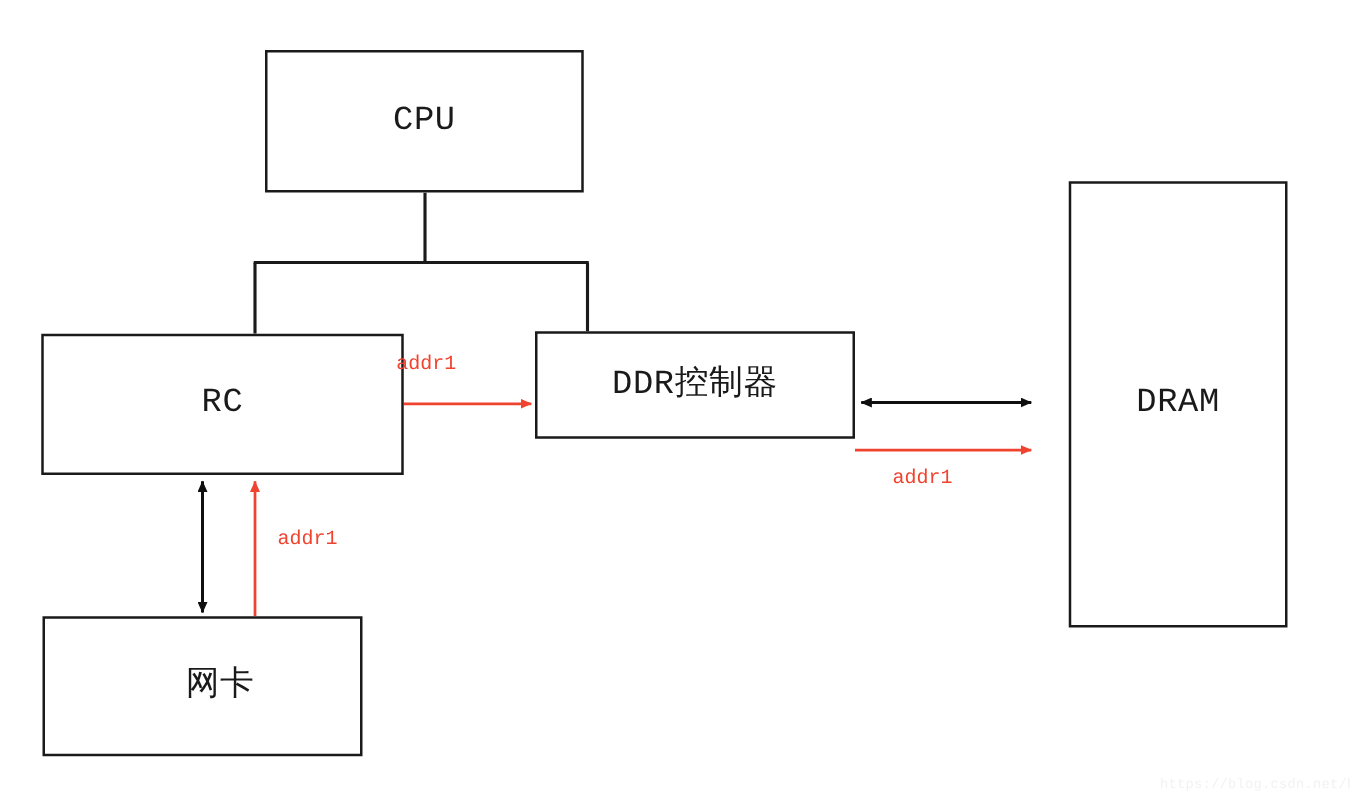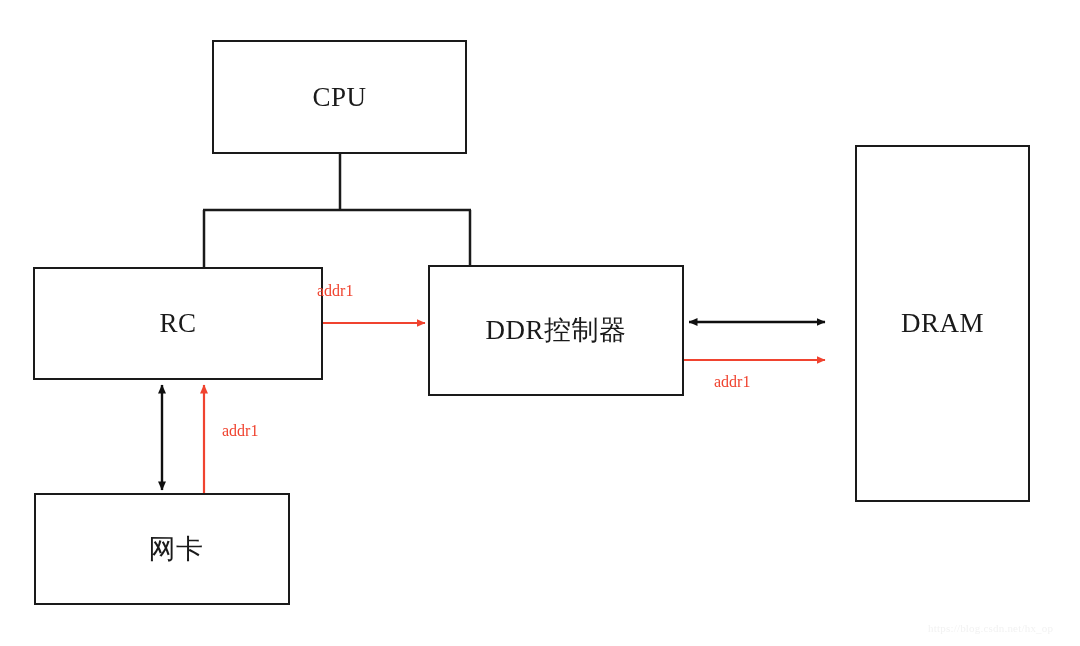--- a/index.html
+++ b/index.html
@@ -6,21 +6,21 @@
     margin: 0;
     padding: 0;
     background: #ffffff;
   }
   #canvas {
     position: relative;
     width: 1080px;
     height: 646px;
     background: #ffffff;
     overflow: hidden;
-    font-family: Liberation Serif, serif;
+    font-family: Liberation Mono, monospace;
   }
   .node {
     position: absolute;
     box-sizing: border-box;
     border: 2px solid #1a1a1a;
     background: #ffffff;
     display: flex;
     align-items: center;
     justify-content: center;
   }
@@ -92,21 +92,21 @@
   </svg>
 
   <div class="node" style="left:212px; top:40px; width:255px; height:114px;">
     <span class="node-label">CPU</span>
   </div>
 
   <div class="node" style="left:33px; top:267px; width:290px; height:113px;">
     <span class="node-label">RC</span>
   </div>
 
-  <div class="node" style="left:428px; top:265px; width:256px; height:131px;">
+  <div class="node" style="left:428px; top:265px; width:256px; height:86px;">
     <span class="node-label">DDR控制器</span>
   </div>
 
   <div class="node" style="left:828px; top:145px; width:175px; height:357px;margin-left:27px;">
     <span class="node-label">DRAM</span>
   </div>
 
   <div class="node" style="left:34px; top:493px; width:256px; height:112px;padding-left:28px;">
     <span class="node-label">网卡</span>
   </div>

